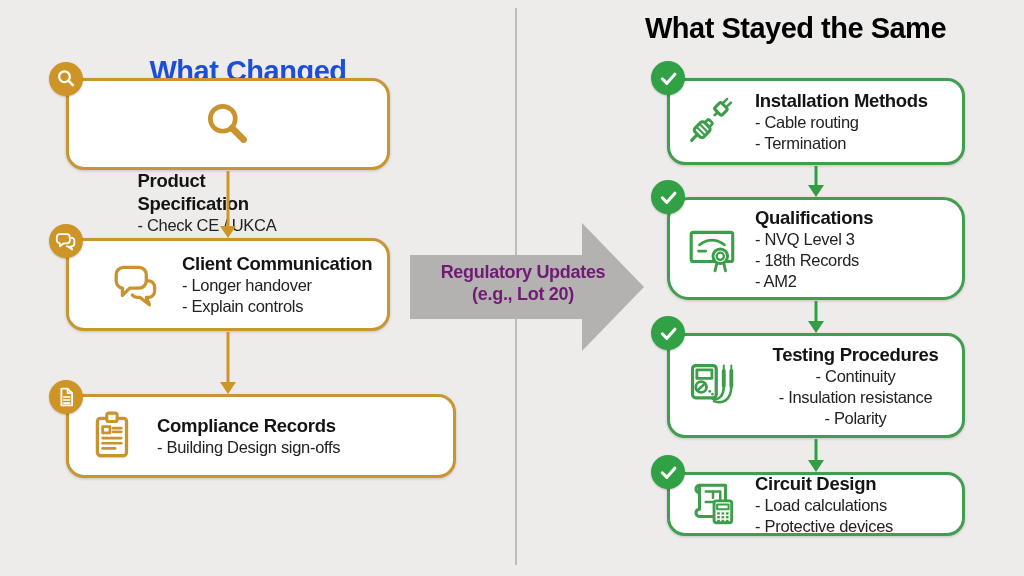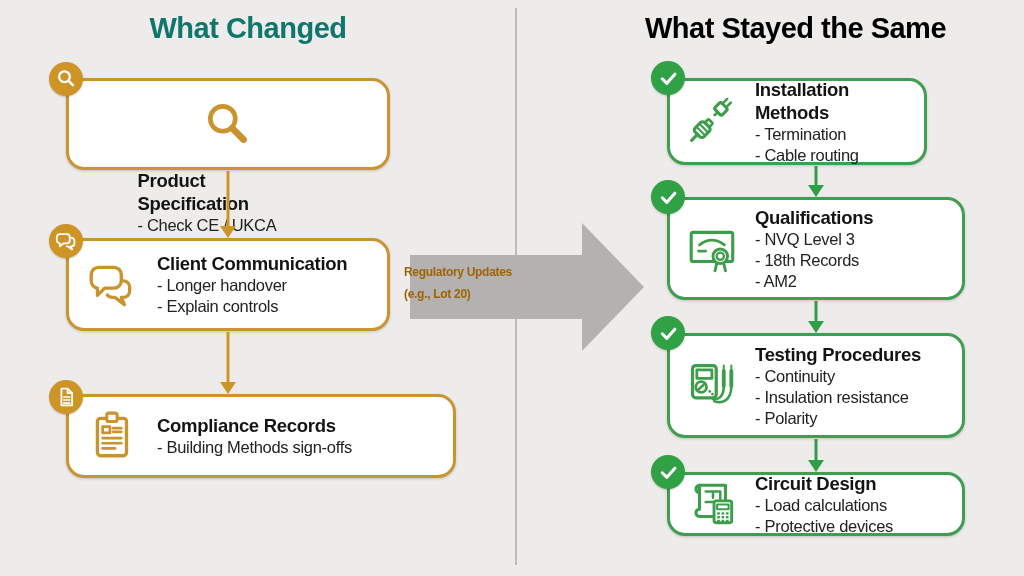--- a/index.html
+++ b/index.html
@@ -4,21 +4,21 @@
 <style>
   html,body{margin:0;padding:0;}
   .stage{
     position:relative;width:1024px;height:576px;overflow:hidden;
     background:#edecea;
     font-family:"Liberation Sans", sans-serif;
     color:#1c1c1c;
   }
   .divider{position:absolute;left:515px;top:8px;width:2px;height:557px;background:#bcbcba;}
   .col-title{position:absolute;top:12px;font-size:29px;font-weight:bold;letter-spacing:-0.5px;text-align:center;}
-  .gold-title{left:86px;width:324px;color:#0f766e;}
+  .gold-title{left:86px;width:324px;color:#1d4ed8;margin-top:43px;}
   .green-title{left:628px;width:335px;color:#000000;}
 
   .box{
     position:absolute;background:#ffffff;border-radius:18px;
     display:flex;align-items:center;
     box-shadow:0 1px 3px rgba(0,0,0,0.18);
     box-sizing:border-box;
   }
   .box.gold{border:3.5px solid #c9952f;}
   .box.green{border:3.5px solid #419d4f;}
@@ -43,22 +43,22 @@
   .conn{position:absolute;width:16px;}
   .conn .line{position:absolute;left:50%;transform:translateX(-50%);top:0;width:3px;background:var(--c);}
   .conn .head{position:absolute;left:50%;transform:translateX(-50%);bottom:0;width:0;height:0;
     border-left:8px solid transparent;border-right:8px solid transparent;border-top:12px solid var(--c);}
   .conn.gold{--c:#cf9426;}
   .conn.green{--c:#2f9e44;}
 
   .big-arrow{position:absolute;left:404px;top:218px;z-index:2;}
   .arrow-label{
     position:absolute;left:404px;top:261px;width:238px;z-index:3;
-    font-weight:bold;font-size:12px;line-height:22px;
-    color:#a16207;letter-spacing:-0.3px;
+    text-align:center;font-weight:bold;font-size:18px;line-height:22px;
+    color:#701a75;letter-spacing:-0.3px;
   }
 </style>
 </head>
 <body>
 
 <div class="stage">
 
   <div class="divider"></div>
 
   <div class="col-title gold-title">What Changed</div>
@@ -89,21 +89,21 @@
       <div class="head"></div>
   </div>
 
   <div class="badge gold" style="left:49px;top:224px;">
     <svg width="26" height="26" viewBox="0 0 34 34" stroke="#fff" fill="none" stroke-linejoin="round" stroke-linecap="round">
       <path d="M9 8 h9 a4 4 0 0 1 4 4 v4 a4 4 0 0 1 -4 4 h-4 l-5 4 v-4 a4 4 0 0 1 -4 -4 v-4 a4 4 0 0 1 4 -4 z" stroke-width="2.4"></path>
       <path d="M24 13 a4 4 0 0 1 4 4 v3 a4 4 0 0 1 -4 4 h-1 l2 4 -6 -4 h-1" stroke-width="2.4"></path>
     </svg>
   </div>
 
-  <div class="box gold" style="left:66px;top:238px;width:324px;height:93px;">
+  <div class="box gold" style="left:66px;top:238px;width:324px;height:93px;padding-left:25px;">
     <div class="icon-wrap gold-ic">
       <svg width="58" height="54" viewBox="0 0 52 52" stroke="currentColor" fill="none" stroke-linejoin="round" stroke-linecap="round">
         <path d="M12 9 h15 a7 7 0 0 1 7 7 v6 a7 7 0 0 1 -7 7 h-9 l-7 7 v-7 a7 7 0 0 1 -6 -7 v-6 a7 7 0 0 1 7 -7 z" stroke-width="3.2"></path>
         <path d="M36 22 a6 6 0 0 1 6 6 v4 a6 6 0 0 1 -6 6 h-2 l3 7 -9 -7 h-3 a6 6 0 0 1 -4.5 -2.4" stroke-width="3.2"></path>
       </svg>
     </div>
     <div class="box-text">
       <div class="box-title">Client Communication</div>
       <div class="bullet">- Longer handover</div>
       <div class="bullet">- Explain controls</div>
@@ -133,75 +133,75 @@
         <rect x="16" y="17" width="7" height="6" stroke-width="2.6"></rect>
         <line x1="26" y1="18.5" x2="34" y2="18.5" stroke-width="2.6"></line>
         <line x1="26" y1="22" x2="34" y2="22" stroke-width="2.6"></line>
         <line x1="16" y1="28" x2="34" y2="28" stroke-width="2.6"></line>
         <line x1="16" y1="33" x2="34" y2="33" stroke-width="2.6"></line>
         <line x1="16" y1="38" x2="28" y2="38" stroke-width="2.6"></line>
       </svg>
     </div>
     <div class="box-text">
       <div class="box-title">Compliance Records</div>
-      <div class="bullet">- Building Methods sign-offs</div>
+      <div class="bullet">- Building Design sign-offs</div>
     </div>
   </div>
 
   <svg class="big-arrow" width="245" height="140" viewBox="0 0 245 140">
     <polygon points="6,37 178,37 178,5 240,69 178,133 178,101 6,101" fill="#b3b2b0"></polygon>
   </svg>
   <div class="arrow-label">
     <div>Regulatory Updates</div>
     <div>(e.g., Lot 20)</div>
   </div>
 
   <div class="badge green" style="left:651px;top:61px;">
     <svg width="26" height="26" viewBox="0 0 34 34" stroke="#fff" fill="none" stroke-linecap="round" stroke-linejoin="round">
       <path d="M9.5 18 l6 6 10.5 -12" stroke-width="4"></path>
     </svg>
   </div>
 
-  <div class="box green" style="left:667px;top:78px;width:260px;height:87px;">
+  <div class="box green" style="left:667px;top:78px;width:298px;height:87px;">
     <div class="icon-wrap green-ic">
       <svg width="54" height="54" viewBox="0 0 52 52" stroke="currentColor" fill="none" stroke-linecap="round" stroke-linejoin="round">
         <g transform="rotate(45 16 33)">
           <rect x="10" y="27" width="12" height="13" rx="3" stroke-width="3"></rect>
           <line x1="10" y1="31.5" x2="22" y2="31.5" stroke-width="2"></line>
           <line x1="10" y1="35.5" x2="22" y2="35.5" stroke-width="2"></line>
           <rect x="13" y="22" width="6" height="5" rx="1" stroke-width="2.6"></rect>
           <line x1="16" y1="40" x2="16" y2="48" stroke-width="3"></line>
         </g>
         <g transform="rotate(45 34 13)">
           <rect x="29" y="9" width="10" height="9" rx="2" stroke-width="3"></rect>
           <line x1="31.5" y1="9" x2="31.5" y2="2.5" stroke-width="2.4"></line>
           <line x1="36.5" y1="9" x2="36.5" y2="2.5" stroke-width="2.4"></line>
           <line x1="34" y1="18" x2="34" y2="22" stroke-width="2.6"></line>
         </g>
       </svg>
     </div>
     <div class="box-text">
       <div class="box-title">Installation Methods</div>
+      <div class="bullet">- Cable routing</div>
       <div class="bullet">- Termination</div>
-      <div class="bullet">- Cable routing</div>
     </div>
   </div>
 
   <div class="conn green" style="left:808px;top:166px;height:31px;">
     <div class="line" style="height:20px;"></div>
       <div class="head"></div>
   </div>
 
   <div class="badge green" style="left:651px;top:180px;">
     <svg width="26" height="26" viewBox="0 0 34 34" stroke="#fff" fill="none" stroke-linecap="round" stroke-linejoin="round">
       <path d="M9.5 18 l6 6 10.5 -12" stroke-width="4"></path>
     </svg>
   </div>
 
-  <div class="box green" style="left:667px;top:197px;width:298px;height:103px;">
+  <div class="box green" style="left:667px;top:197px;width:298px;height:103px;border-radius:22px;">
     <div class="icon-wrap green-ic">
       <svg width="58" height="54" viewBox="0 0 52 52" stroke="currentColor" fill="none" stroke-linecap="round" stroke-linejoin="round">
         <rect x="5" y="10" width="40" height="28" rx="2" stroke-width="3"></rect>
         <path d="M13 22 q12 -9 24 0" stroke-width="2.6"></path>
         <line x1="12" y1="28" x2="19" y2="28" stroke-width="2.6"></line>
         <path d="M30 38 l-2 9 M36 38 l2 9" stroke-width="2.8"></path>
         <circle cx="33" cy="33" r="7" fill="#fff" stroke-width="2.8"></circle>
         <circle cx="33" cy="33" r="3.5" stroke-width="2.2"></circle>
       </svg>
     </div>
@@ -217,21 +217,21 @@
     <div class="line" style="height:21px;"></div>
       <div class="head"></div>
   </div>
 
   <div class="badge green" style="left:651px;top:316px;">
     <svg width="26" height="26" viewBox="0 0 34 34" stroke="#fff" fill="none" stroke-linecap="round" stroke-linejoin="round">
       <path d="M9.5 18 l6 6 10.5 -12" stroke-width="4"></path>
     </svg>
   </div>
 
-  <div class="box green" style="left:667px;top:333px;width:298px;height:105px;">
+  <div class="box green" style="left:667px;top:333px;width:298px;height:105px;text-align:center;">
     <div class="icon-wrap green-ic">
       <svg width="56" height="56" viewBox="0 0 52 52" stroke="currentColor" fill="none" stroke-linecap="round" stroke-linejoin="round">
         <rect x="7" y="7" width="22" height="30" rx="3" stroke-width="3"></rect>
         <rect x="11" y="11" width="14" height="8" stroke-width="2.6"></rect>
         <circle cx="15" cy="27" r="5" stroke-width="2.6"></circle>
         <line x1="11.8" y1="30" x2="18.2" y2="24" stroke-width="2.4"></line>
         <circle cx="23" cy="31" r="1.3" fill="currentColor" stroke="none"></circle>
         <circle cx="25.5" cy="33.5" r="1.3" fill="currentColor" stroke="none"></circle>
         <line x1="36" y1="12" x2="36" y2="26" stroke-width="3.6"></line>
         <line x1="36" y1="7" x2="36" y2="12" stroke-width="1.8"></line>

